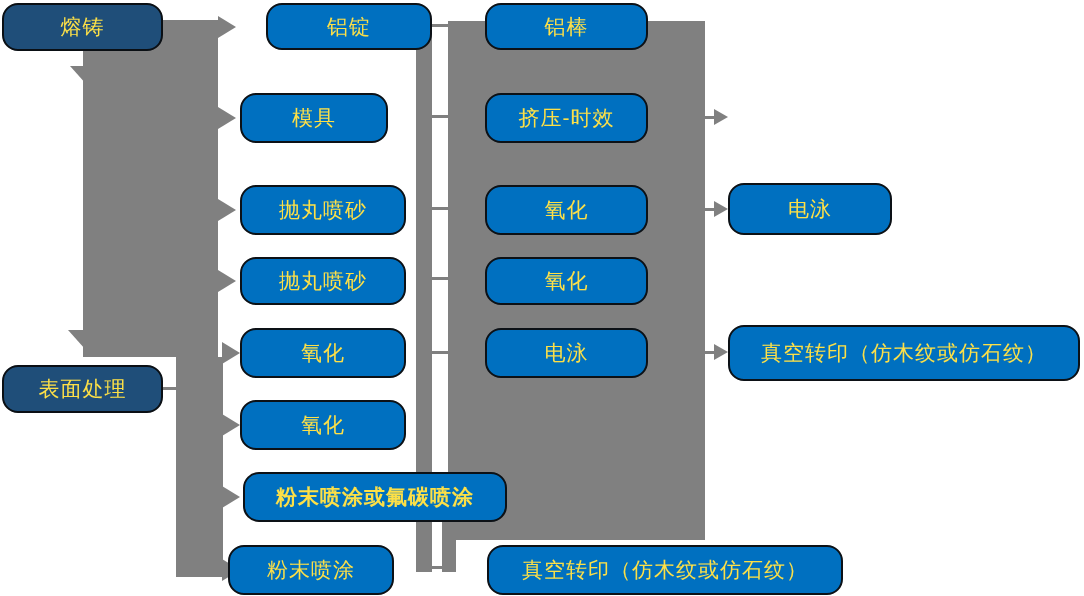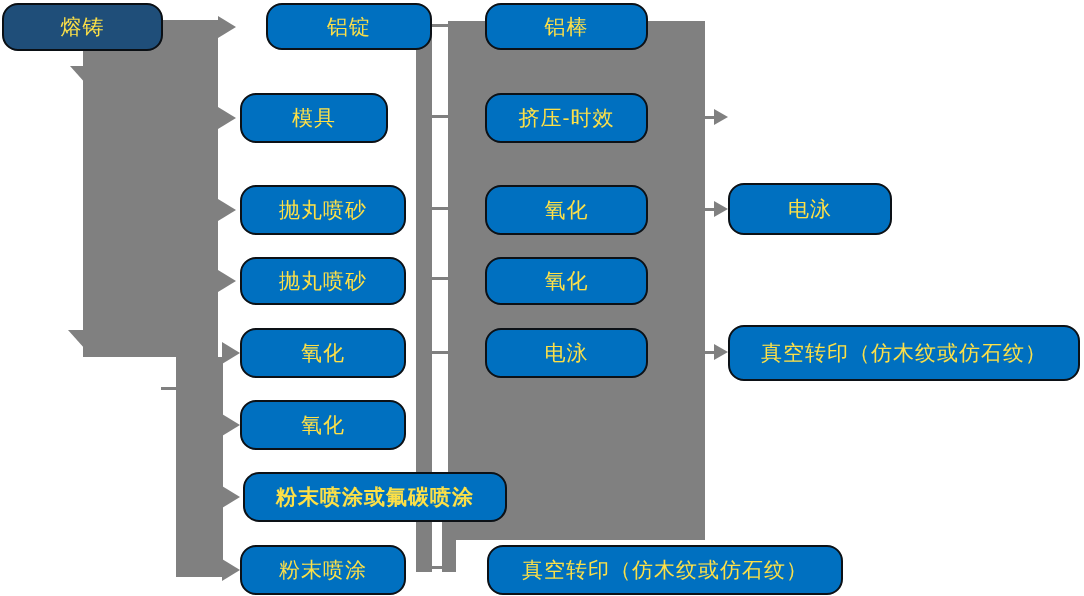--- a/index.html
+++ b/index.html
@@ -65,29 +65,30 @@
   <div class="g" style="left:430px; top:566px; width:26px; height:3px;"></div>
 
   <div class="g" style="left:700px; top:116px; width:16px; height:3px;"></div>
   <div class="tri-r sm" style="left:714px; top:109px;"></div>
   <div class="g" style="left:700px; top:208px; width:16px; height:3px;"></div>
   <div class="tri-r sm" style="left:714px; top:201px;"></div>
   <div class="g" style="left:700px; top:351px; width:16px; height:3px;"></div>
   <div class="tri-r sm" style="left:714px; top:344px;"></div>
 
   <div class="node dark" style="left:2px;  top:3px;   width:161px; height:48px;">熔铸</div>
+  <div class="node dark" style="left:2px;  top:365px; width:161px; height:48px;">表面处理</div>
 
   <div class="node blue" style="left:240px; top:3px;   width:166px; height:47px;margin-left:26px;">铝锭</div>
   <div class="node blue" style="left:240px; top:93px;  width:148px; height:50px;">模具</div>
   <div class="node blue" style="left:240px; top:185px; width:166px; height:50px;">抛丸喷砂</div>
   <div class="node blue" style="left:240px; top:257px; width:166px; height:48px;">抛丸喷砂</div>
   <div class="node blue" style="left:240px; top:328px; width:166px; height:50px;">氧化</div>
   <div class="node blue" style="left:240px; top:400px; width:166px; height:50px;">氧化</div>
   <div class="node blue" style="left:243px; top:472px; width:264px; height:50px;font-weight:bold;">粉末喷涂或氟碳喷涂</div>
-  <div class="node blue" style="left:240px; top:545px; width:166px; height:50px;">粉末喷涂</div>
+  <div class="node blue" style="left:228px; top:545px; width:166px; height:50px;">粉末喷涂</div>
 
   <div class="node blue" style="left:485px; top:93px;  width:163px; height:50px;">挤压-时效</div>
   <div class="node blue" style="left:485px; top:3px;   width:163px; height:47px;">铝棒</div>
   <div class="node blue" style="left:485px; top:185px; width:163px; height:50px;">氧化</div>
   <div class="node blue" style="left:485px; top:257px; width:163px; height:48px;">氧化</div>
   <div class="node blue" style="left:485px; top:328px; width:163px; height:50px;">电泳</div>
 
   <div class="node blue" style="left:728px; top:183px; width:164px; height:52px;">电泳</div>
   <div class="node blue" style="left:728px; top:325px; width:352px; height:56px;">真空转印（仿木纹或仿石纹）</div>
 

